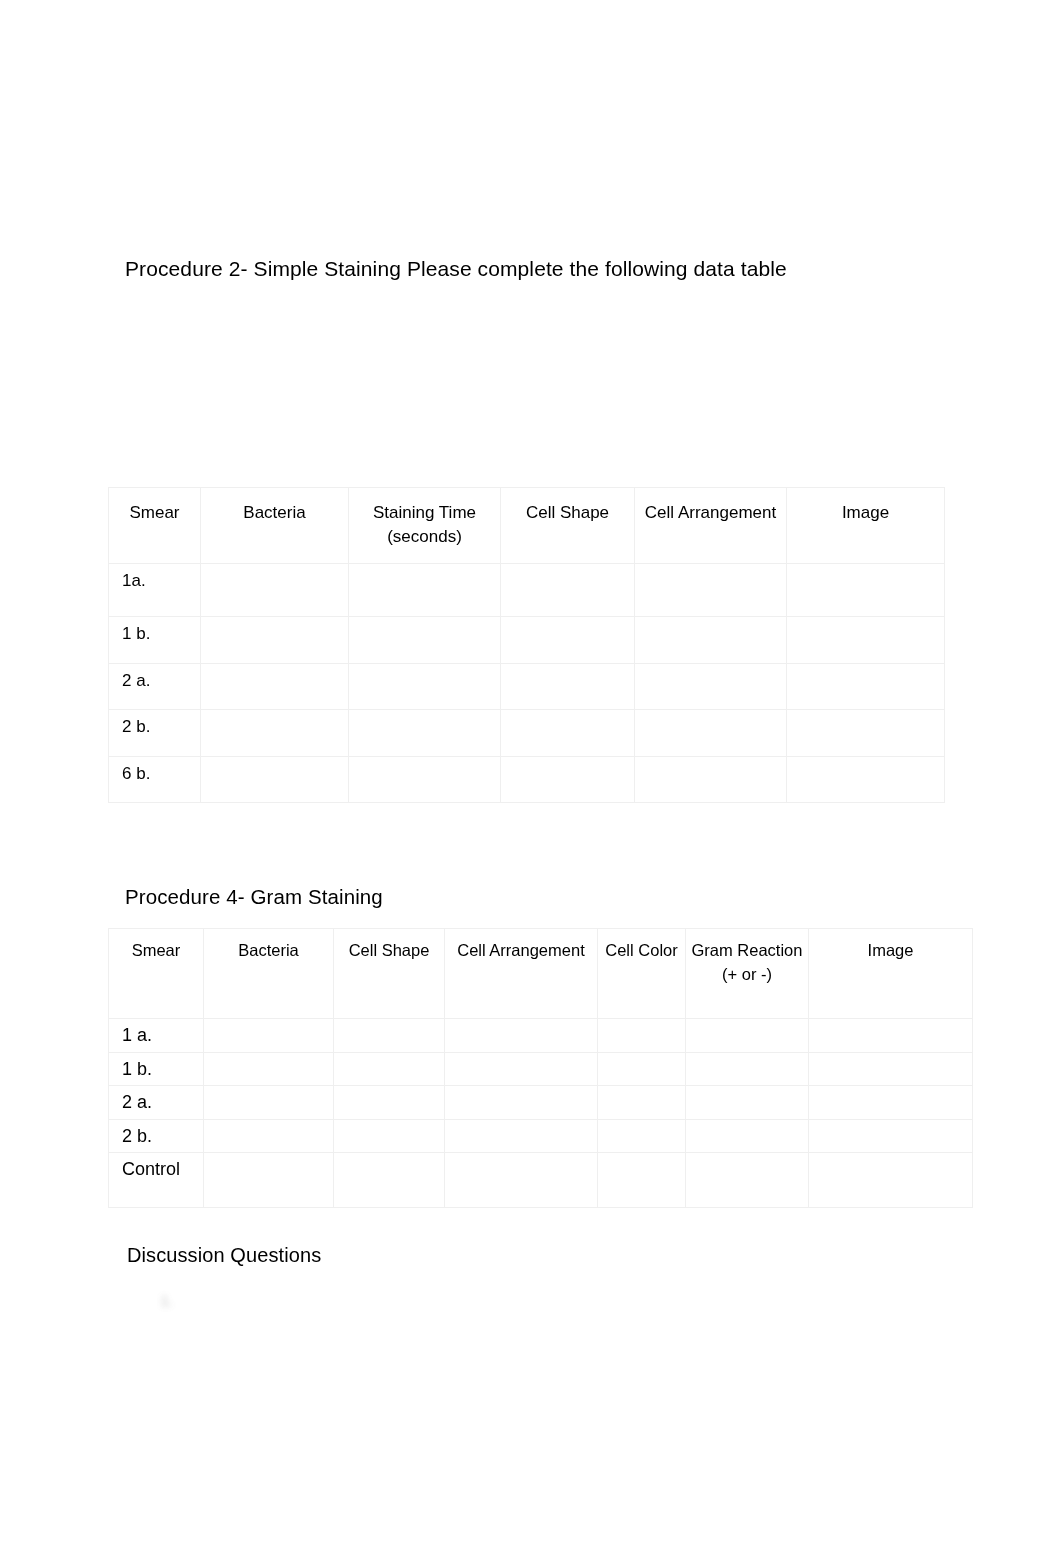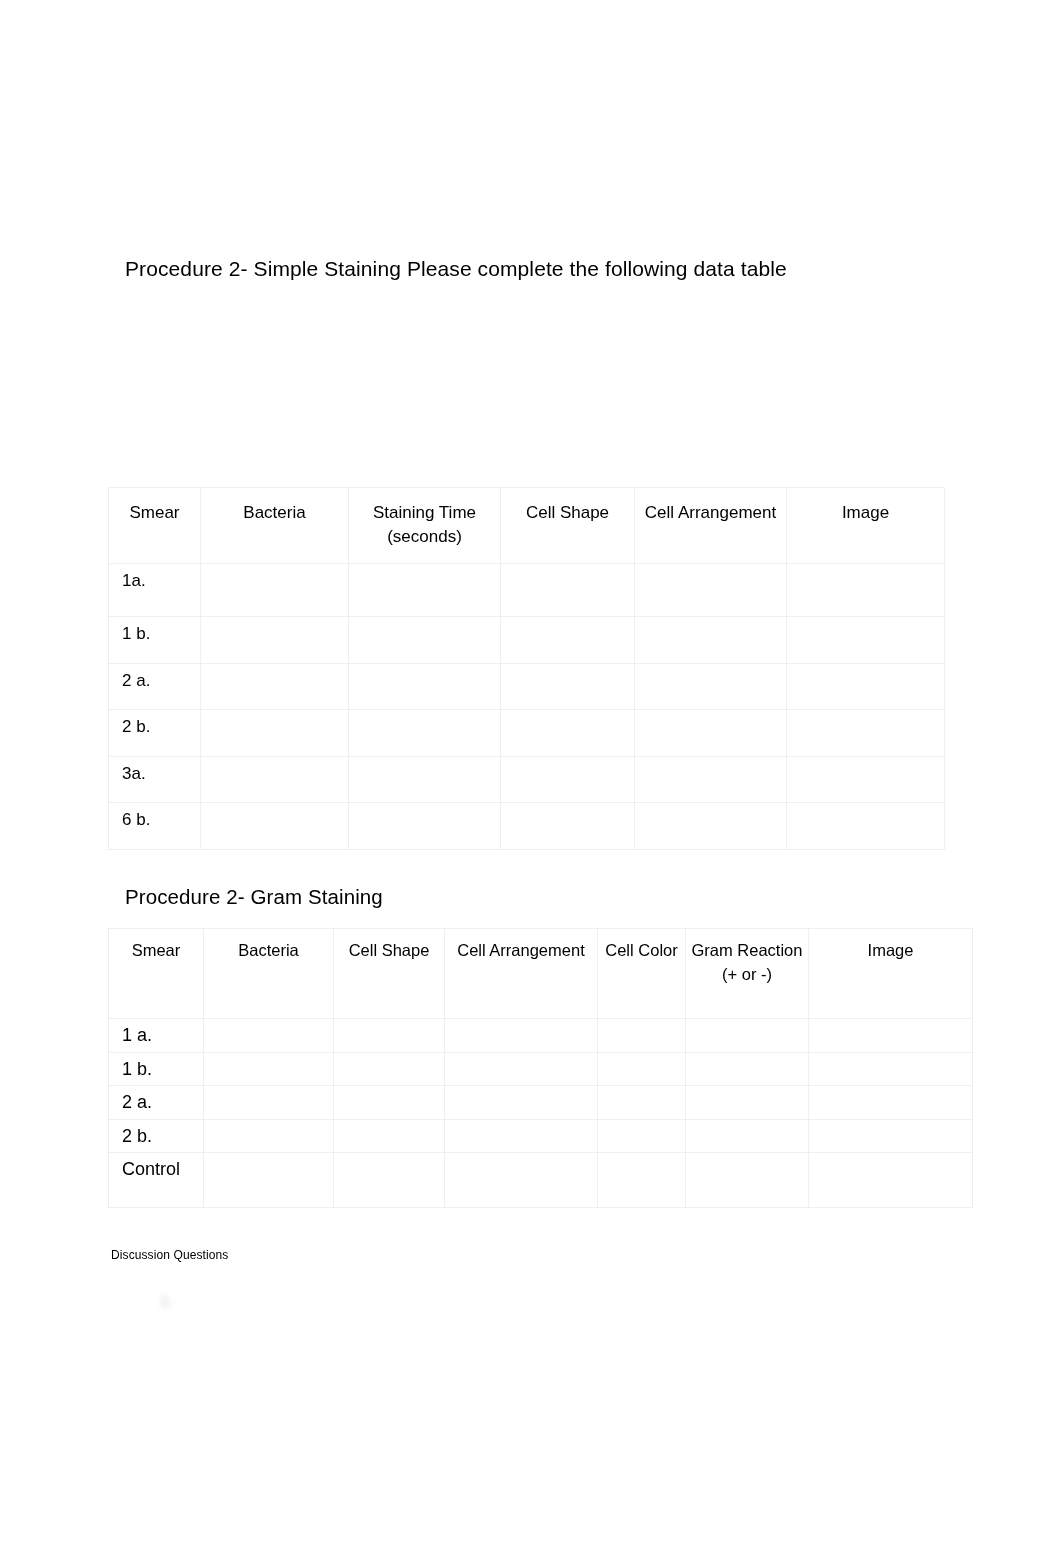--- a/index.html
+++ b/index.html
@@ -28,22 +28,22 @@
     font-weight: normal;
     font-size: 21px;
     line-height: 26px;
     color: #000000;
     white-space: nowrap;
     letter-spacing: 0.1px;
   }
   #proc2-heading { left: 125px; top: 256px; }
   #proc3-heading { left: 125px; top: 884px; font-size: 20.5px; }
   #discussion-heading {
-    left: 111px; top: 1245px;
-    font-size: 12px; line-height: 20px;
+    left: 127px; top: 1245px;
+    font-size: 20px; line-height: 20px;
   }
 
   
   .data-table {
     position: absolute;
     border-collapse: collapse;
     table-layout: fixed;
     background: #f0abfc;
   }
   .data-table td, .data-table th {
@@ -183,39 +183,31 @@
       </tr>
       <tr>
         <td class="row-label">2 b.</td>
         <td></td>
         <td></td>
         <td></td>
         <td></td>
         <td></td>
       </tr>
       <tr>
-        <td class="row-label">3a.</td>
-        <td></td>
-        <td></td>
-        <td></td>
-        <td></td>
-        <td></td>
-      </tr>
-      <tr>
         <td class="row-label">6 b.</td>
         <td></td>
         <td></td>
         <td></td>
         <td></td>
         <td></td>
       </tr>
     </tbody>
   </table>
 
-  <div class="heading" id="proc3-heading">Procedure 2- Gram Staining</div>
+  <div class="heading" id="proc3-heading">Procedure 4- Gram Staining</div>
 
   <table class="data-table" id="table-gram-staining">
     <colgroup>
       <col style="width:95px">
       <col style="width:130px">
       <col style="width:111px">
       <col style="width:153px">
       <col style="width:88px">
       <col style="width:123px">
       <col style="width:164px">

